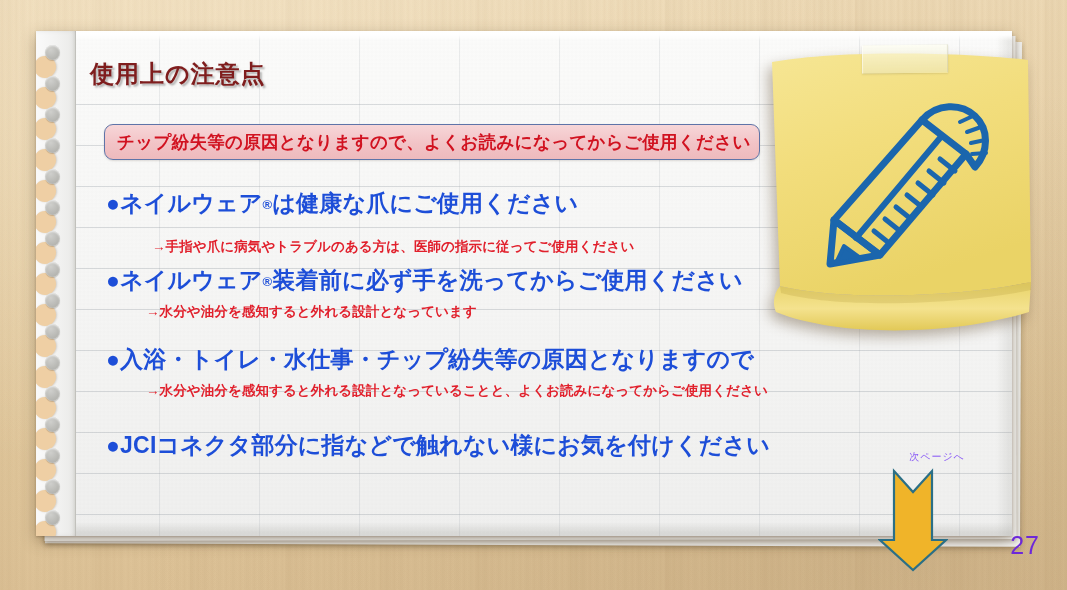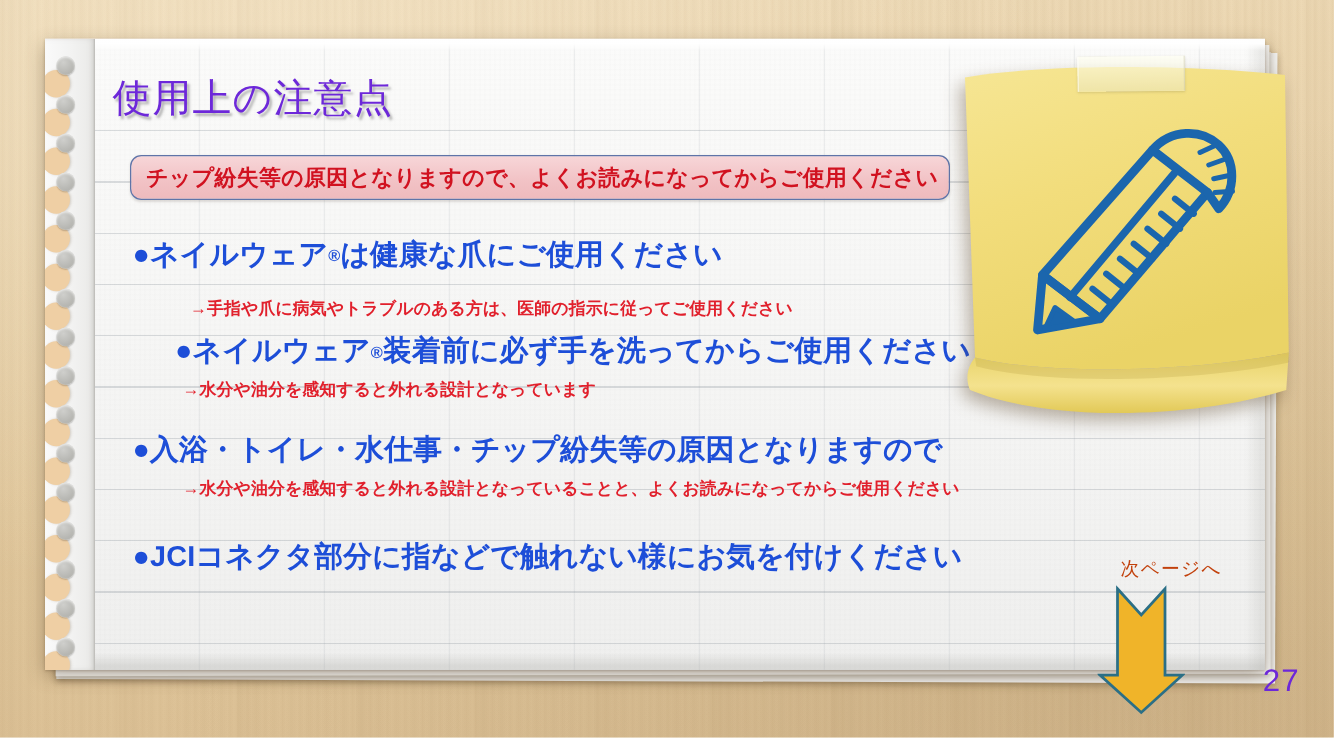--- a/index.html
+++ b/index.html
@@ -145,23 +145,23 @@
   
   #content {
     position: absolute;
     left: 0; top: 0; right: 0; bottom: 0;
   }
 
   #page-title {
     position: absolute;
     left: 54px;
     top: 27px;
-    font-size: 31px;
-    font-weight: normal;
-    color: #6d28d9;
+    font-size: 24px;
+    font-weight: bold;
+    color: #7f1d1d;
     letter-spacing: 1px;
     text-shadow: 2px 2px 2px rgba(120,120,120,0.55);
     white-space: nowrap;
   }
 
   #warning-box {
     position: absolute;
     left: 68px;
     top: 93px;
     width: 656px;
@@ -203,37 +203,37 @@
     font-size: 13.5px;
     font-weight: bold;
     color: #e1202c;
     white-space: nowrap;
     letter-spacing: 0.1px;
   }
 
   
   .b1 .bullet-main { top: 157px; }
   .b1 .bullet-sub  { top: 194px; left: 116px; margin-top: 13px; }
-  .b2 .bullet-main { top: 234px; margin-left: 34px; }
+  .b2 .bullet-main { top: 234px; }
   .b2 .bullet-sub  { top: 272px; left: 110px; }
   .b3 .bullet-main { top: 313px; }
   .b3 .bullet-sub  { top: 351px; left: 110px; }
   .b4 .bullet-main { top: 399px; }
 
   
   #next-page {
     position: absolute;
     left: 836px;
     top: 415px;
     width: 130px;
     text-align: center;
   }
   #next-page-label {
-    font-size: 15px;
-    color: #c2410c;
+    font-size: 10px;
+    color: #8b5cf6;
     letter-spacing: 1px;
     white-space: nowrap;
   }
 
   #arrow-wrap {
     position: absolute;
     left: 878px;
     top: 468px;
     width: 70px;
     height: 105px;

